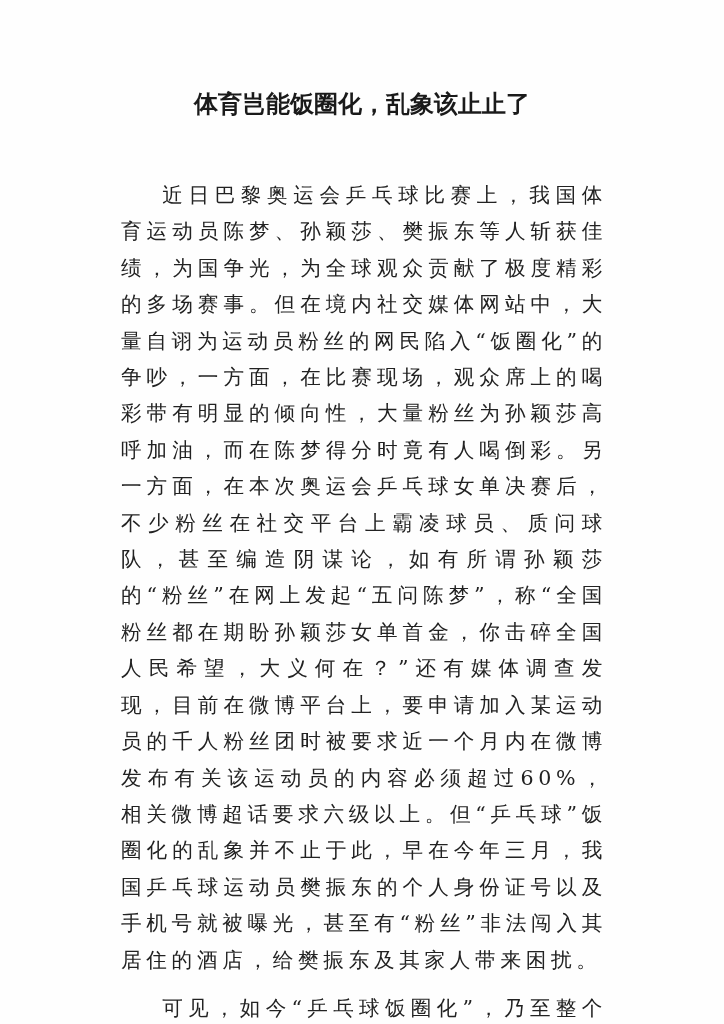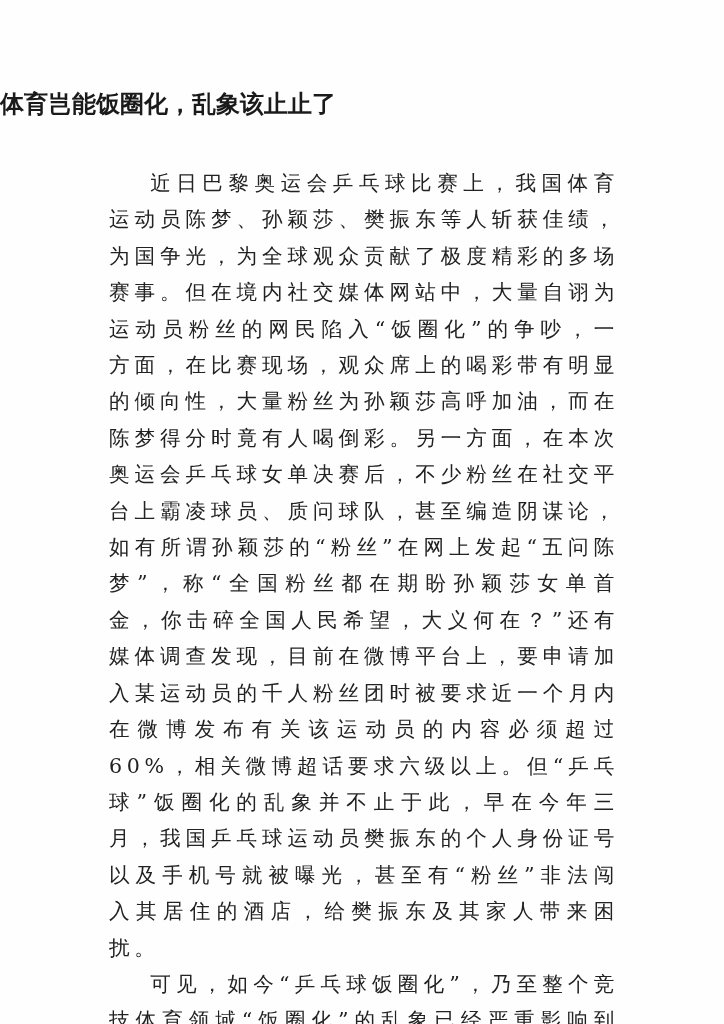--- a/index.html
+++ b/index.html
@@ -1,29 +1,29 @@
 <!DOCTYPE html>
 <html><head>
 <meta charset="utf-8">
 <style>
   html, body { margin: 0; padding: 0; background: #ffffff; }
   body { width: 724px; height: 1024px; position: relative; overflow: hidden; }
   .page { position: absolute; left: 0; top: 0; width: 724px; height: 1024px; background: #fefefe; }
   .title {
-    position: absolute; left: 0; top: 86px; width: 724px; text-align: left;
+    position: absolute; left: 0; top: 86px; width: 724px; text-align: center;
     font-family: "DejaVu Serif", serif; font-weight: bold; font-size: 24px;
     color: #1a1a1a; letter-spacing: 0px; line-height: 36px;
   }
   .body-text {
     position: absolute; left: 109px; top: 165px; width: 510px;
     font-family: "DejaVu Serif", serif; font-size: 20.6px; color: #222222;
     line-height: 36.4px; text-align: justify; text-justify: inter-character;
     letter-spacing: 4.7px;
   }
-  .para { margin: 0; text-indent: 2em; }
+  .para { margin: 12px; text-indent: 2em; }
 </style>
 </head>
 <body>
 
 <div class="page">
   <div class="title">体育岂能饭圈化，乱象该止止了</div>
   <div class="body-text">
     <p class="para">近日巴黎奥运会乒乓球比赛上，我国体育运动员陈梦、孙颖莎、樊振东等人斩获佳绩，为国争光，为全球观众贡献了极度精彩的多场赛事。但在境内社交媒体网站中，大量自诩为运动员粉丝的网民陷入“饭圈化”的争吵，一方面，在比赛现场，观众席上的喝彩带有明显的倾向性，大量粉丝为孙颖莎高呼加油，而在陈梦得分时竟有人喝倒彩。另一方面，在本次奥运会乒乓球女单决赛后，不少粉丝在社交平台上霸凌球员、质问球队，甚至编造阴谋论，如有所谓孙颖莎的“粉丝”在网上发起“五问陈梦”，称“全国粉丝都在期盼孙颖莎女单首金，你击碎全国人民希望，大义何在？”还有媒体调查发现，目前在微博平台上，要申请加入某运动员的千人粉丝团时被要求近一个月内在微博发布有关该运动员的内容必须超过60%，相关微博超话要求六级以上。但“乒乓球”饭圈化的乱象并不止于此，早在今年三月，我国乒乓球运动员樊振东的个人身份证号以及手机号就被曝光，甚至有“粉丝”非法闯入其居住的酒店，给樊振东及其家人带来困扰。</p>
     <p class="para">可见，如今“乒乓球饭圈化”，乃至整个竞技体育领域“饭圈化”的乱象已经严重影响到运动员本人及其团队，也给整个互联网生态带来恶劣影响。对此，早在今年六月，中央广电总台中国之声就曾调查畸形“饭圈文化”侵蚀体育界</p>
   </div>

